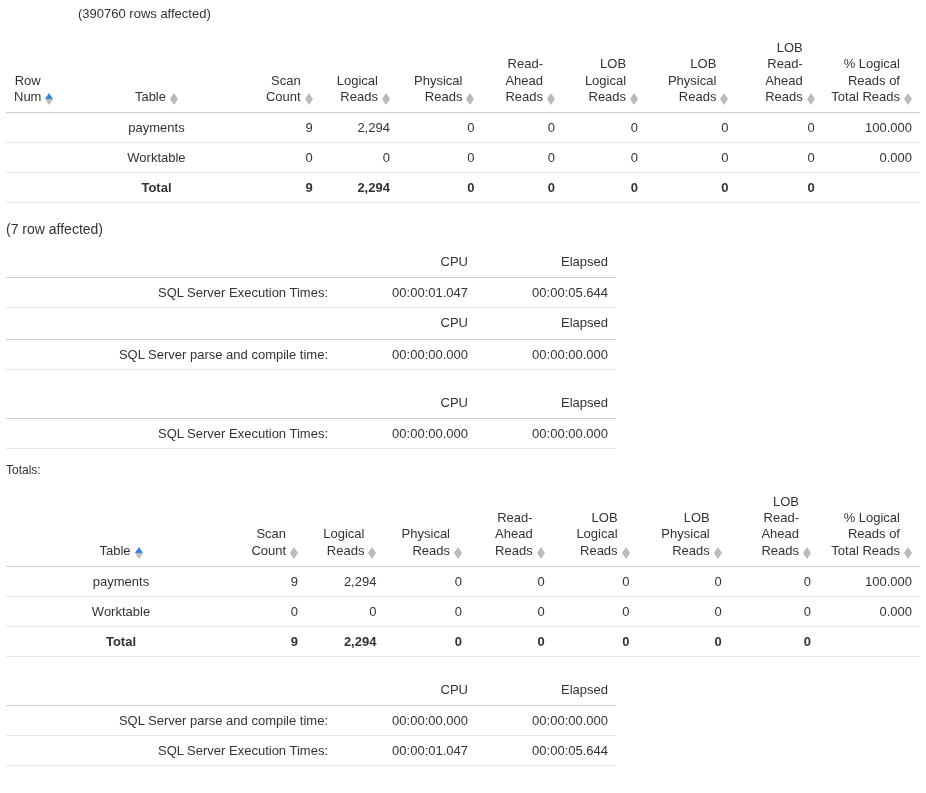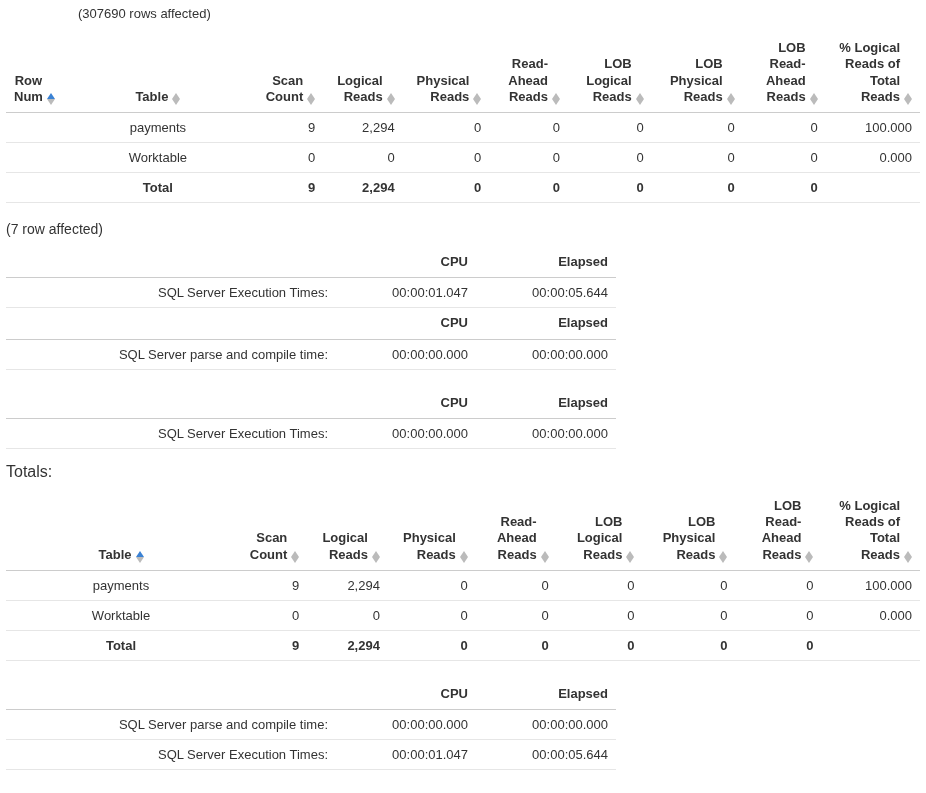--- a/index.html
+++ b/index.html
@@ -1,40 +1,40 @@
 <!DOCTYPE html>
 <html><head>
   <meta charset="utf-8">
   <style>
     * { box-sizing: border-box; margin: 0; padding: 0; }
     body { font-family: Arial, Helvetica, sans-serif; font-size: 13px; color: #333; background: #fff; padding: 6px; width: 926px; }
     .rows-affected { color: #333; margin-left: 72px; margin-bottom: 12px; font-size: 13px; }
     .section-label { color: #333; font-size: 14px; margin: 14px 0 10px 0; }
     table { border-collapse: collapse; width: 100%; }
     th, td { text-align: right; padding: 7px 8px; font-size: 13px; }
-    th { font-weight: bold; color: #333; border-bottom: 1px solid #ccc; vertical-align: bottom; line-height: 1.25; position: relative; }
+    th { font-weight: normal; color: #333; border-bottom: 1px solid #ccc; vertical-align: bottom; line-height: 1.25; position: relative; }
     td { border-bottom: 1px solid #e6e6e6; }
     th.left, td.left { text-align: center; }
     .bold-row td { font-weight: bold; }
     .io-table { width: 100%; margin-bottom: 18px; }
     .time-table { width: 610px; margin-bottom: 0; }
     .time-table th, .time-table td { text-align: right; }
     .time-table th.left, .time-table td.left { text-align: right; }
     .sort-icon { display: inline-flex; flex-direction: column; gap: 0px; margin-left: 4px; vertical-align: middle; }
     .sort-icon svg { display: block; }
     .sort-icon .up { fill: #bbb; }
     .sort-icon .down { fill: #bbb; }
     .sort-icon.active-asc .up { fill: #3b82d4; }
     th .hdr { display: inline-flex; align-items: flex-end; }
     th .lbl { display: inline-block; }
   </style>
 </head>
 <body>
 
-<div class="rows-affected">(307690 rows affected)</div>
+<div class="rows-affected">(390760 rows affected)</div>
 
 <table class="io-table">
   <thead>
     <tr>
       <th class="left" style="width:48px">
         <span class="hdr">
             <span class="lbl">Row Num</span>
         <span class="sort-icon active-asc">
           <svg width="8" height="6">
                 <polygon class="up" points="4,0 8,6 0,6"></polygon>
@@ -252,21 +252,21 @@
   </thead>
   <tbody>
     <tr>
       <td class="left">SQL Server Execution Times:</td>
       <td>00:00:00.000</td>
       <td>00:00:00.000</td>
     </tr>
   </tbody>
 </table>
 
-<div class="section-label" style="font-size:16px">Totals:</div>
+<div class="section-label" style="font-size:12px">Totals:</div>
 
 <table class="io-table">
   <thead>
     <tr>
       <th class="left" style="width:230px">
         <span class="hdr">
             <span class="lbl">Table</span>
         <span class="sort-icon active-asc">
           <svg width="8" height="6">
                 <polygon class="up" points="4,0 8,6 0,6"></polygon>

